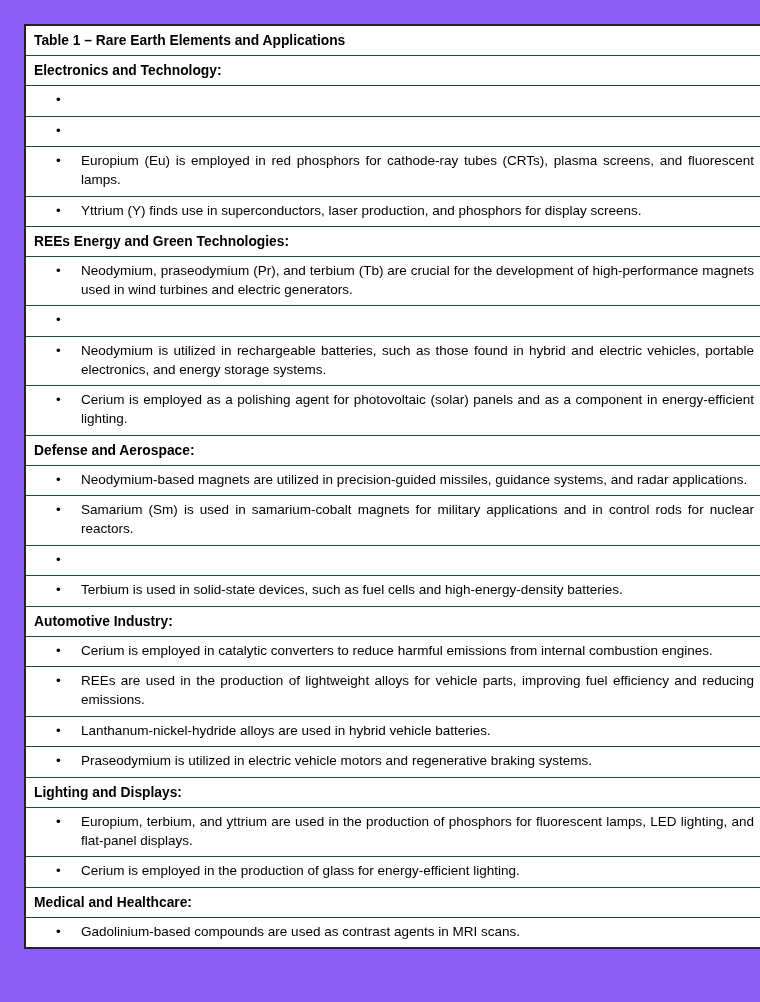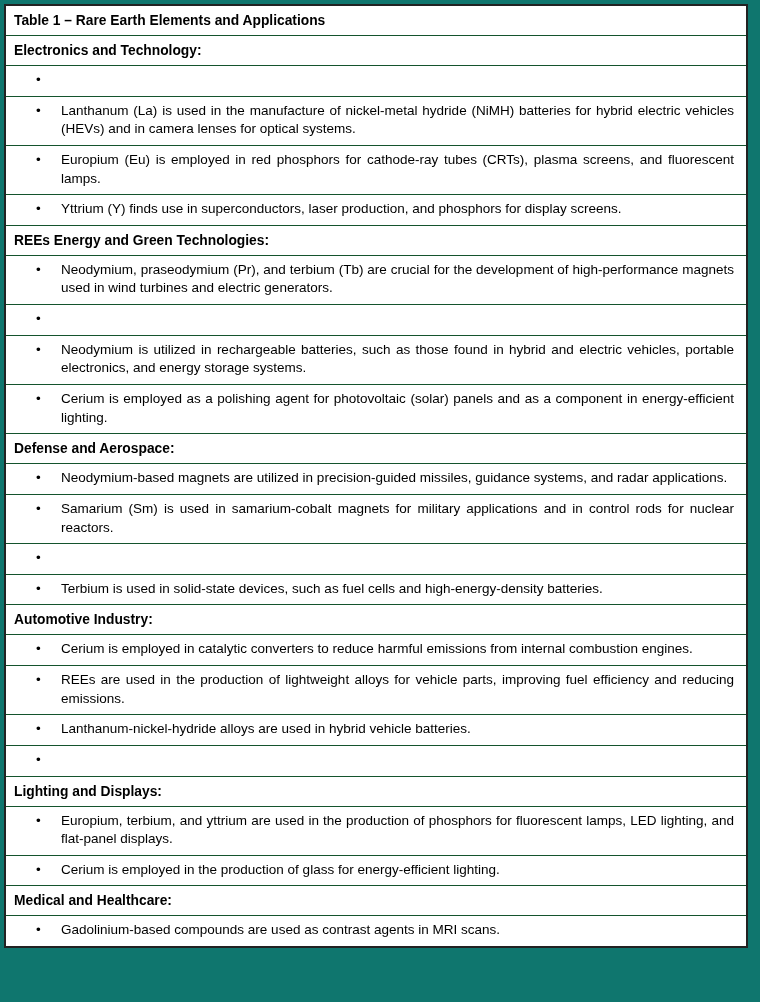--- a/index.html
+++ b/index.html
@@ -5,22 +5,22 @@
   * { margin: 0; padding: 0; box-sizing: border-box; }
   html, body {
     width: 760px;
     background: #ffffff;
     font-family: "Liberation Sans", sans-serif;
     color: #000000;
   }
   .page {
     width: 760px;
     height: 1002px;
-    padding: 4px;
-    background: #0f766e;
+    padding: 24px;
+    background: #8b5cf6;
   }
   .ree-table {
     width: 744px;
     border: 2px solid #222222;
     background: #ffffff;
   }
   .row {
     border-top: 1px solid #14532d;
     font-size: 13.5px;
     line-height: 1.38;
@@ -53,21 +53,20 @@
   <div class="ree-table">
 
     <div class="row title-row">Table 1 – Rare Earth Elements and Applications</div>
 
     <div class="row header-row">Electronics and Technology:</div>
     <div class="row bullet-row">
       <span class="bullet">•</span>
     </div>
     <div class="row bullet-row">
       <span class="bullet">•</span>
-      <p class="bullet-text">Lanthanum (La) is used in the manufacture of nickel-metal hydride (NiMH) batteries for hybrid electric vehicles (HEVs) and in camera lenses for optical systems.</p>
     </div>
     <div class="row bullet-row">
       <span class="bullet">•</span>
       <p class="bullet-text">Europium (Eu) is employed in red phosphors for cathode-ray tubes (CRTs), plasma screens, and fluorescent lamps.</p>
     </div>
     <div class="row bullet-row">
       <span class="bullet">•</span>
       <p class="bullet-text">Yttrium (Y) finds use in superconductors, laser production, and phosphors for display screens.</p>
     </div>
 
@@ -113,20 +112,21 @@
     <div class="row bullet-row">
       <span class="bullet">•</span>
       <p class="bullet-text">REEs are used in the production of lightweight alloys for vehicle parts, improving fuel efficiency and reducing emissions.</p>
     </div>
     <div class="row bullet-row">
       <span class="bullet">•</span>
       <p class="bullet-text">Lanthanum-nickel-hydride alloys are used in hybrid vehicle batteries.</p>
     </div>
     <div class="row bullet-row">
       <span class="bullet">•</span>
+      <p class="bullet-text">Praseodymium is utilized in electric vehicle motors and regenerative braking systems.</p>
     </div>
 
     <div class="row header-row">Lighting and Displays:</div>
     <div class="row bullet-row">
       <span class="bullet">•</span>
       <p class="bullet-text">Europium, terbium, and yttrium are used in the production of phosphors for fluorescent lamps, LED lighting, and flat-panel displays.</p>
     </div>
     <div class="row bullet-row">
       <span class="bullet">•</span>
       <p class="bullet-text">Cerium is employed in the production of glass for energy-efficient lighting.</p>

